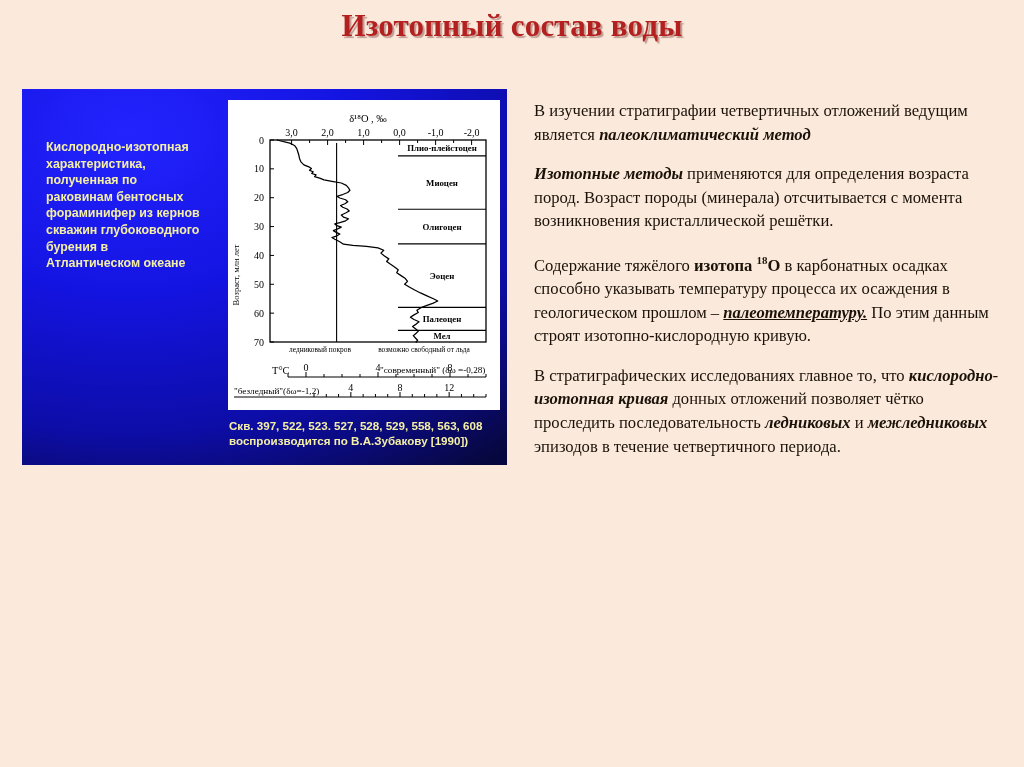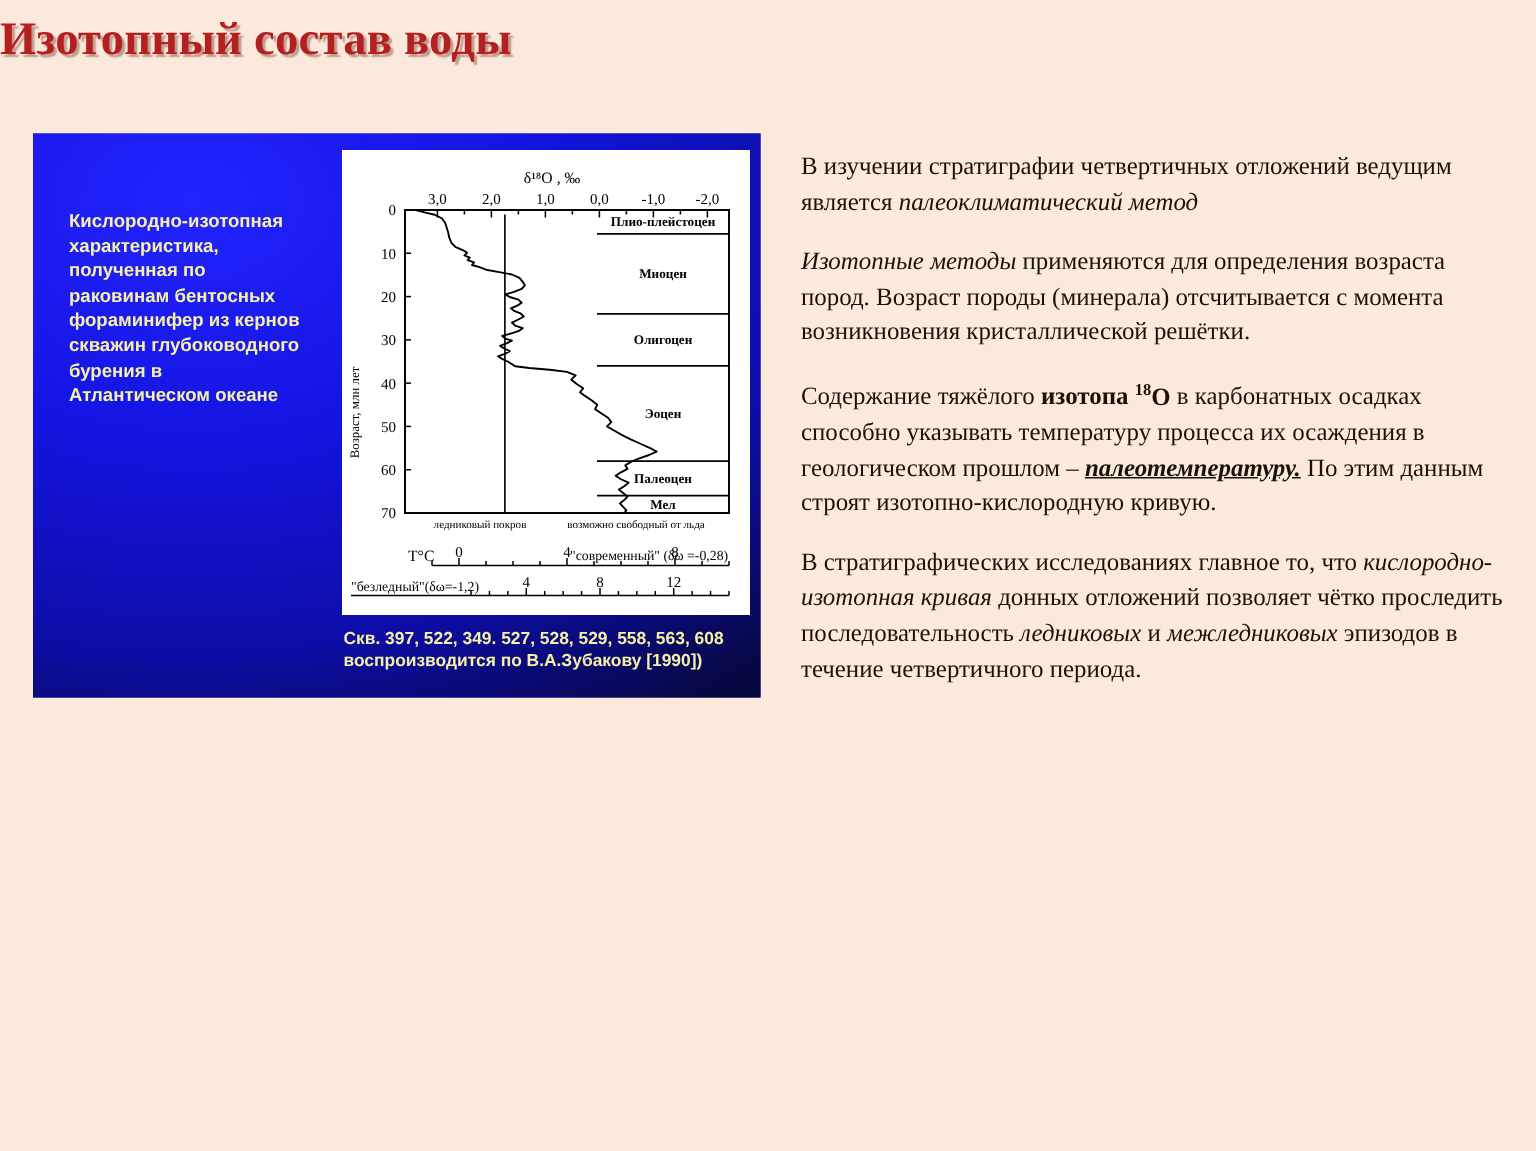--- a/index.html
+++ b/index.html
@@ -7,20 +7,21 @@
   body{
     width:1024px;height:767px;
     background:#fbe9dc;
     font-family:"Liberation Serif", serif;
     overflow:hidden;
     position:relative;
   }
   
   #title-bar{
     position:absolute;left:0;top:8px;width:1024px;
+    text-align:center;
   }
   #page-title{
     display:inline-block;
     font-family:"Liberation Serif", serif;
     font-size:31px;font-weight:bold;
     color:#b42020;
     letter-spacing:.2px;
     text-shadow:2px 2px 1px rgba(120,60,50,.45);
   }
   
@@ -53,21 +54,21 @@
   #chart-svg{display:block;}
   
   #text-column{
     position:absolute;left:534px;top:99px;width:470px;
     font-family:"Liberation Serif", serif;
     font-size:16.6px;
     line-height:23.6px;
     color:#1a1208;
   }
   #text-column p{margin:0 0 16px 0;}
-  .bi{font-weight:normal;font-style:italic;margin-top:36px;}
+  .bi{font-weight:bold;font-style:italic;margin-top:36px;}
   .bi-u{font-weight:bold;font-style:italic;text-decoration:underline;text-align:center;}
   .b{font-weight:bold;}
   sup{font-size:11px;vertical-align:super;}
 </style>
 </head>
 <body>
 
 <div id="title-bar">
   <span id="page-title">Изотопный состав воды</span>
 </div>
@@ -206,21 +207,21 @@
         </g>
       <g id="tscale1-labels" font-family="'Liberation Serif',serif" font-size="10" fill="#000" text-anchor="middle">
           <text x="122.85714285714286" y="291">4</text>
           <text x="172" y="291">8</text>
           <text x="221.14285714285714" y="291">12</text>
         </g>
     </svg>
   </div>
 
   <div id="panel-caption-bottom">
-    <span class="cap-line">Скв. 397, 522, 349. 527, 528,  529, 558, 563, 608</span>
+    <span class="cap-line">Скв. 397, 522, 523. 527, 528,  529, 558, 563, 608</span>
     <span class="cap-line">воспроизводится по В.А.Зубакову [1990])</span>
   </div>
 </div>
 
 <div id="text-column">
 
   <p><span>В изучении стратиграфии четвертичных отложений ведущим является </span><span class="bi">палеоклиматический метод</span></p>
 
   <p><span class="bi">Изотопные методы</span><span> применяются для определения возраста пород. Возраст породы (минерала) отсчитывается с момента возникновения кристаллической решётки.</span></p>
 

